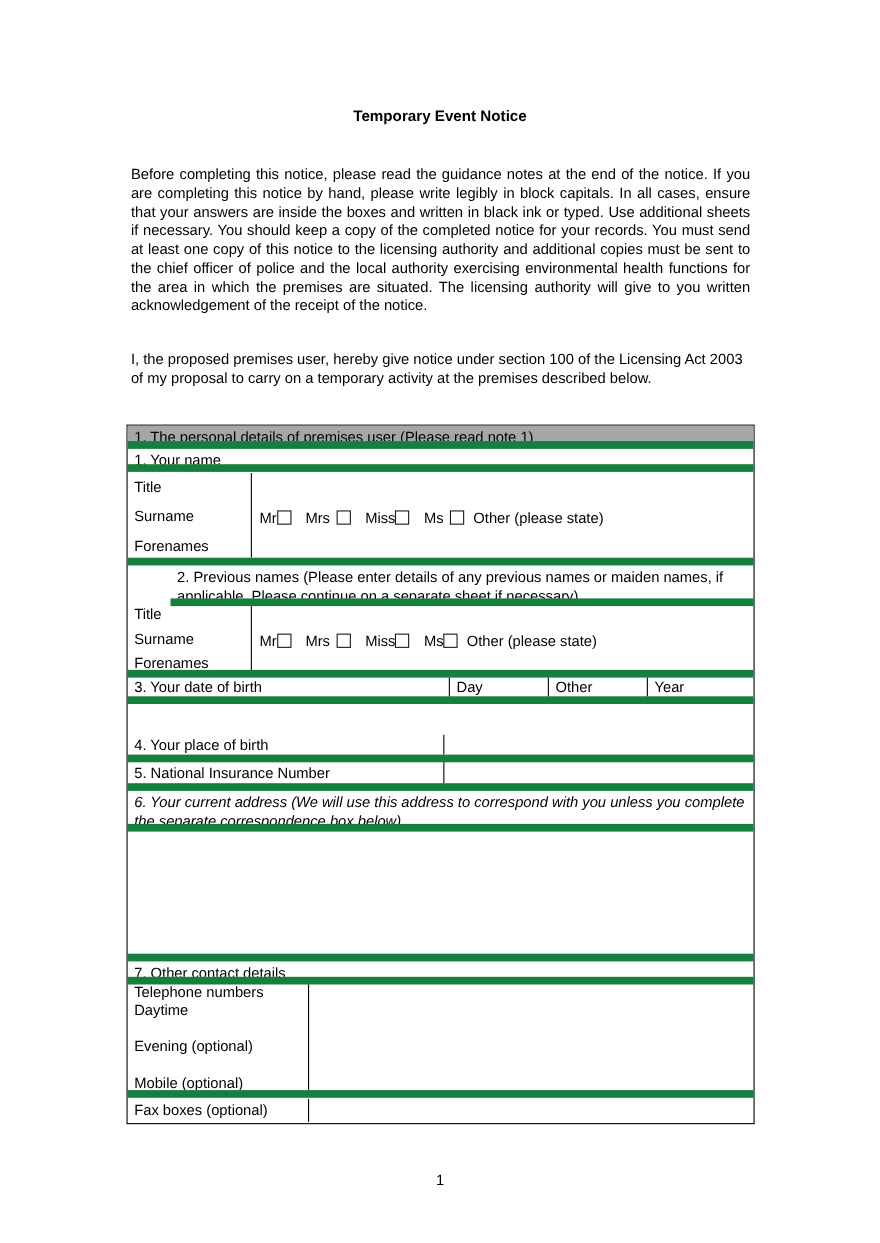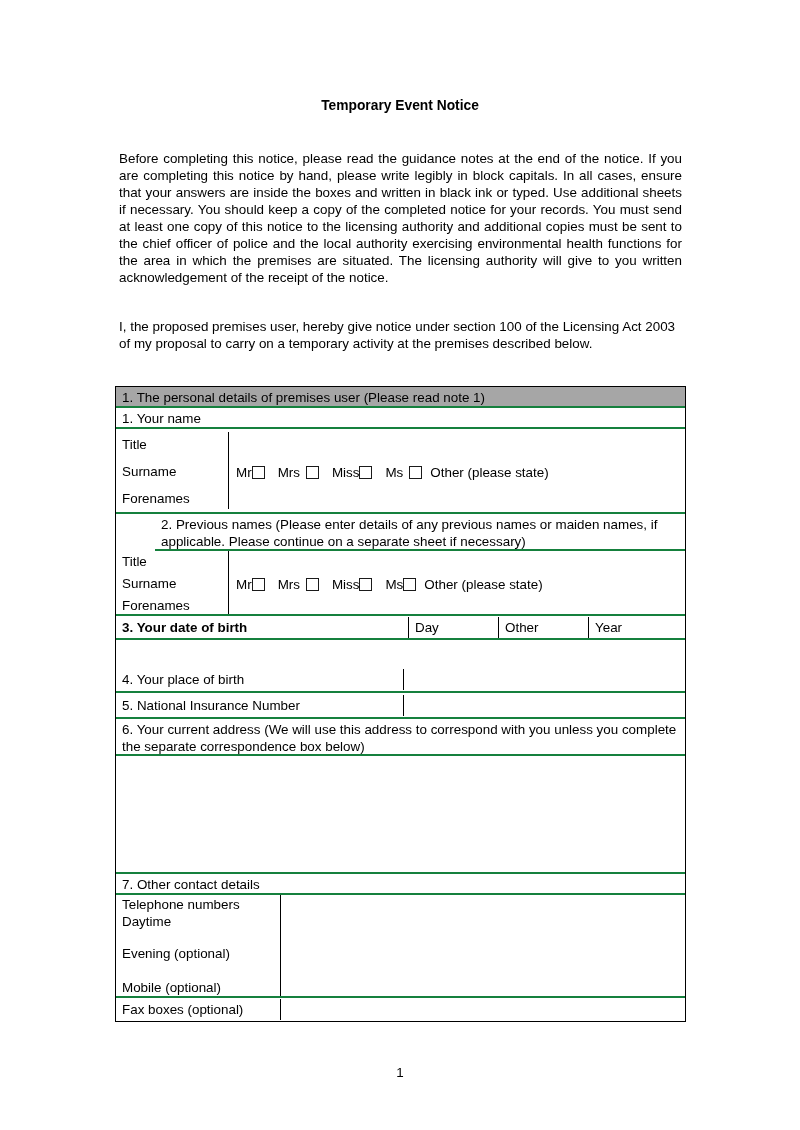--- a/index.html
+++ b/index.html
@@ -15,38 +15,38 @@
   }
   .para { position: absolute; left: 119px; width: 563px; }
   .para.justify { text-align: justify; }
   #intro { top: 150px; }
   #declaration { top: 318px; }
 
   .tbl {
     position: absolute; left: 115px; top: 386px; width: 571px;
     border: 1px solid #000; background: #fff;
   }
-  .row { border-bottom: 2px solid #15803d; position: relative; overflow: hidden; }
+  .row { border-bottom: 7px solid #15803d; position: relative; overflow: hidden; }
   .row:last-child { border-bottom: none; }
   .row.flex { display: flex; align-items: center; }
   .cellpad { padding: 2px 6px; }
   .hdr-gray { background: var(--header-fill, #a6a6a6); padding: 2px 6px; }
   .lcell { border-right: 1px solid #000; flex: 0 0 auto; padding: 2px 6px; }
   .rcell { flex: 1 1 auto; padding: 2px 6px; }
 
   
   #r-sec1 { height: 21px; }
   #r-yourname { height: 21px; }
   #r-name1 { height: 85px; }
   #r-prev { height: 37px; margin-left: 39px; }
   #r-name2 { height: 65px; }
   #r-dob { height: 24px; }
   #r-pob { height: 25px; margin-top: 28px; }
   #r-ni { height: 26px; }
-  #r-addrhdr { height: 37px; }
+  #r-addrhdr { height: 37px; font-style: italic; }
   #r-addrbox { height: 118px; }
   #r-posttown { height: 30px; }
   #r-contact { height: 21px; }
   #r-phone { height: 103px; }
   #r-fax { height: 23px; }
 
   .name-labels { width: 113px; }
   #r-name1 .name-labels div { margin-top: 10px; }
   #r-name1 .name-labels div:first-child { margin-top: 2px; }
   #r-name2 .name-labels div { margin-top: 5px; }
@@ -55,21 +55,21 @@
 
   .cbx {
     display: inline-block; width: 13px; height: 13px;
     border: 1px solid #1a1a1a; background: #fff;
     vertical-align: -2px;
   }
   .opt { margin-right: 13px; white-space: nowrap; }
   .opt.last { margin-right: 8px; }
   .cbx.sp { margin-left: 6px; }
 
-  .dob-label { width: 293px; font-weight: bold; }
+  .dob-label { width: 293px; }
   .dob-day { width: 90px; border-right: 1px solid #000; }
   .dob-month { width: 90px; border-right: 1px solid #000; }
   .dob-year { flex: 1; }
   .pob-label { width: 288px; }
   .posttown-cell { width: 277px; }
   .phone-label-cell { width: 165px; }
   #r-phone .lcell div.gap-ev { margin-top: 15px; }
   #r-phone .lcell div.gap-mo { margin-top: 17px; }
 
   .page-num {

